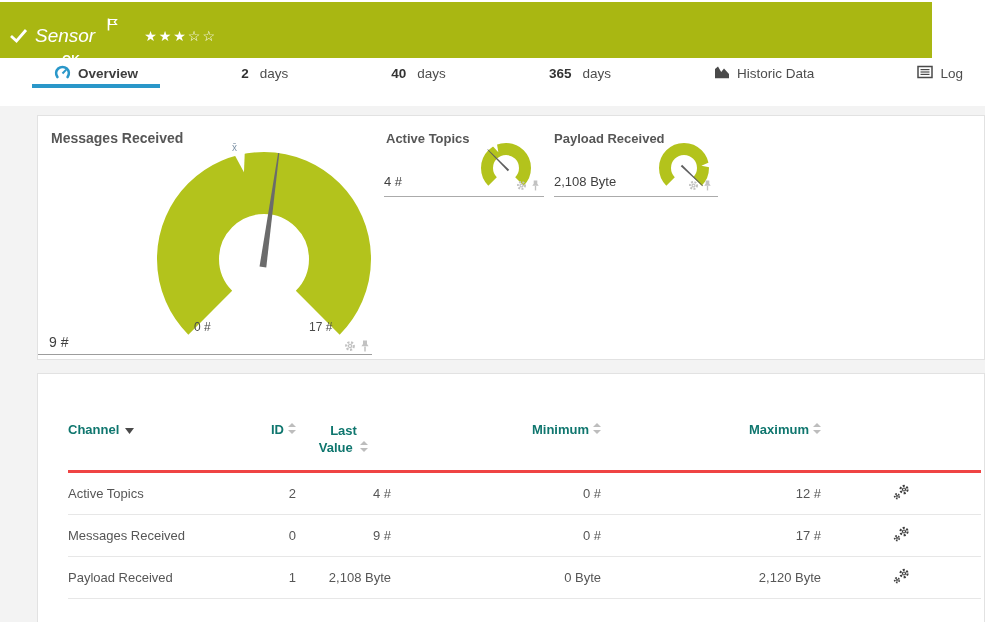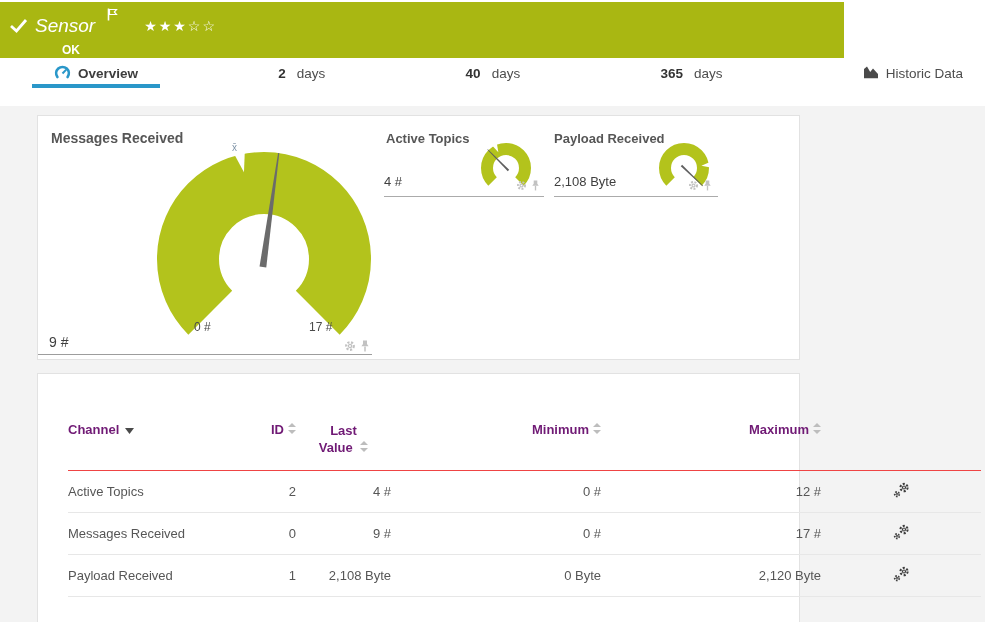--- a/index.html
+++ b/index.html
@@ -1,22 +1,22 @@
 <!DOCTYPE html>
 <html><head>
 <meta charset="utf-8">
 <style>
   * { margin:0; padding:0; box-sizing:border-box; }
   html,body { width:994px; height:622px; overflow:hidden; background:#ffffff;
     font-family:"Liberation Sans","DejaVu Sans",sans-serif; }
   .page { position:relative; width:994px; height:622px; }
 
   
-  .topbar { position:absolute; left:0; top:2px; width:844px; height:56px;
-    background:#a9b712; display:flex; align-items:flex-start; padding:13px 0 0 10px; }
+  .topbar { position:absolute; left:0; top:2px; width:932px; height:56px;
+    background:#a9b712; display:flex; align-items:flex-start; padding:23px 0 0 10px; }
   .check-wrap { margin-top:3px; }
   .title-block { margin-left:7px; }
   .title-line { display:flex; align-items:baseline; color:#fff; }
   .sensor-kind { font-style:italic; font-size:19px; font-weight:400; margin-right:7px; }
   .sensor-name { font-size:20px; font-weight:bold; letter-spacing:0.2px; }
   .flag-wrap { margin:-8px 0 0 5px; align-self:flex-start; }
   .stars { margin-left:26px; font-size:14px; letter-spacing:2px; color:#fff;
     font-family:"DejaVu Sans",sans-serif; align-self:center; }
   .status-ok { color:#fff; font-size:12px; font-weight:bold; margin:6px 0 0 27px; }
 
@@ -28,38 +28,38 @@
     font-size:13.5px; color:#4d4d4d; cursor:pointer; position:relative; }
   .tab .num { font-weight:bold; color:#333; margin-right:4px; }
   .tab.active { }
   .tab.active::after { content:""; position:absolute; left:0; right:0; bottom:0;
     height:4px; background:#2a97c9; }
   .tab.active .tab-label { color:#3d3d3d; font-weight:bold; }
 
   
   .content { position:absolute; left:0; top:106px; width:985px; height:516px;
     background:#f3f3f3; }
-  .panel { position:absolute; left:37px; width:763px; background:#fff;
+  .panel { position:absolute; left:37px; width:948px; background:#fff;
     border:1px solid #e2e2e2; }
   .gauges-panel { top:9px; height:245px; }
   .table-panel { top:267px; height:260px; padding:40px 0 0 30px; }
 
   .g-title { position:absolute; font-size:14px; font-weight:bold; color:#565656; }
   .g-title.small { font-size:13px; }
   .g-value { position:absolute; font-size:14px; color:#3f3f3f; }
   .g-scale { position:absolute; font-size:12px; color:#4a4a4a; }
   .avg-label { position:absolute; font-size:10px; color:#8195a8; }
   .divider { position:absolute; height:1px; background:#9d9d9d; }
   .divider.light { background:#ababab; }
   .mini-icons { position:absolute; display:flex; gap:4px; align-items:center; }
 
   
   table { border-collapse:collapse; table-layout:fixed; width:913px; font-size:13px; }
-  th { text-align:right; vertical-align:top; font-size:13px; font-weight:bold; color:#701a75;
-    padding:8px 0 14px 0; border-bottom:1px solid #ef4444; cursor:pointer; }
+  th { text-align:right; vertical-align:top; font-size:13px; font-weight:bold; color:#0f766e;
+    padding:8px 0 14px 0; border-bottom:3px solid #ef4444; cursor:pointer; }
   th.col-channel { text-align:left; }
   th.col-last { text-align:center; }
   .hdr-narrow { display:inline-block; width:52px; text-align:center; line-height:17px; }
   td { padding:11px 0; border-bottom:1px solid #e7e7e7; color:#565656; }
   td.num { text-align:right; }
   td.icon-cell { text-align:center; }
   .sort-icon { display:inline-block; margin-left:4px; }
   .caret-icon { display:inline-block; margin-left:6px; }
 </style>
 </head>
@@ -112,20 +112,31 @@
         <span class="tab-label">days</span>
       </div>
       <div class="tab">
         <span>
           <svg width="16" height="15" viewBox="0 0 16 15">
             <polygon points="1,13 1,5 4,2.6 7.2,8 10,4.4 15,10 15,13" fill="#4a4a4a"></polygon>
             <line x1="1" y1="13.6" x2="15" y2="13.6" stroke="#4a4a4a" stroke-width="1.3"></line>
           </svg>
         </span>
         <span class="tab-label">Historic Data</span>
+      </div>
+      <div class="tab">
+        <span>
+          <svg width="16" height="14" viewBox="0 0 16 14">
+            <rect x="1" y="1.5" width="14" height="11" fill="none" stroke="#4a4a4a" stroke-width="1.5"></rect>
+            <line x1="3.5" y1="4.6" x2="12.5" y2="4.6" stroke="#4a4a4a" stroke-width="1.2"></line>
+            <line x1="3.5" y1="7" x2="12.5" y2="7" stroke="#4a4a4a" stroke-width="1.2"></line>
+            <line x1="3.5" y1="9.4" x2="12.5" y2="9.4" stroke="#4a4a4a" stroke-width="1.2"></line>
+          </svg>
+        </span>
+        <span class="tab-label">Log</span>
       </div>
     </div>
   </nav>
 
   <main class="content">
 
     <section class="panel gauges-panel">
 
       <div class="g-title" style="left:13px; top:14px;">Messages Received</div>
       <svg style="position:absolute; left:106px; top:23px;" width="240" height="240" viewBox="0 0 240 240">

